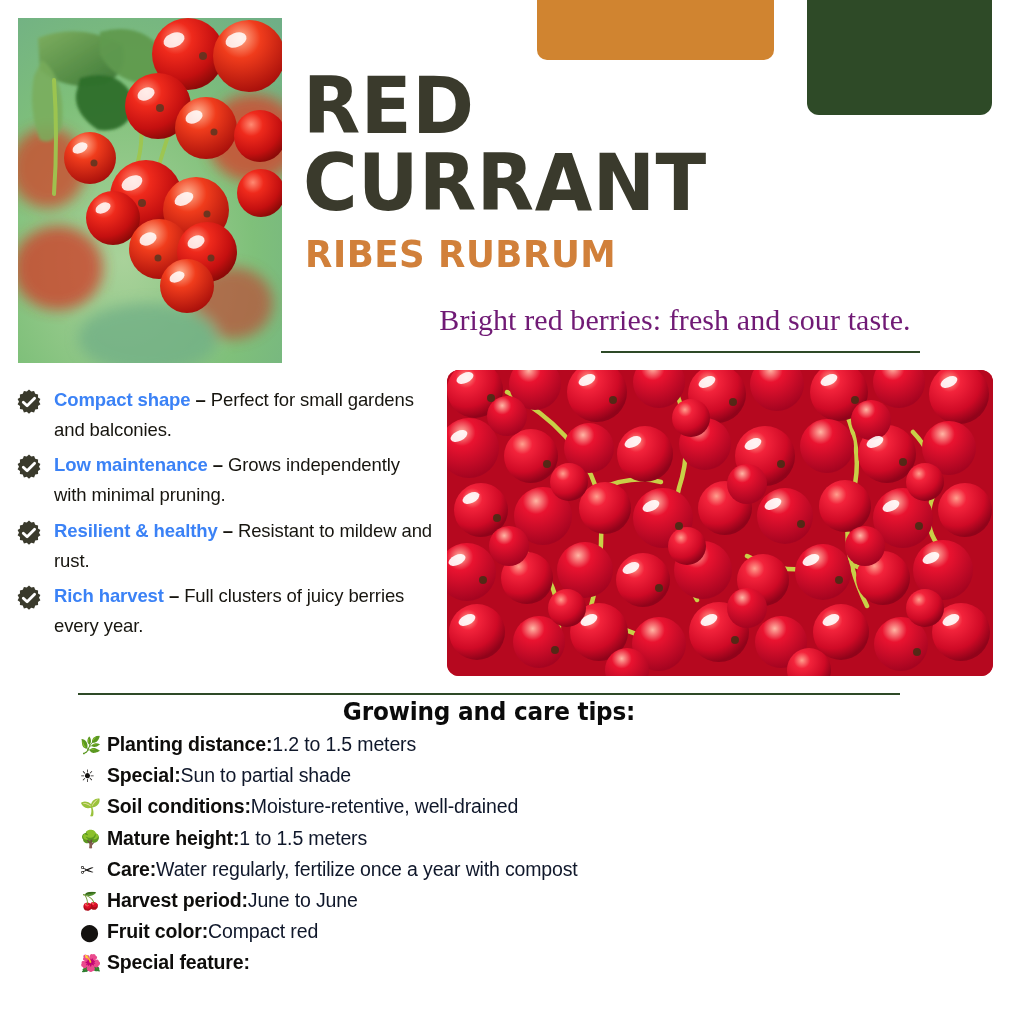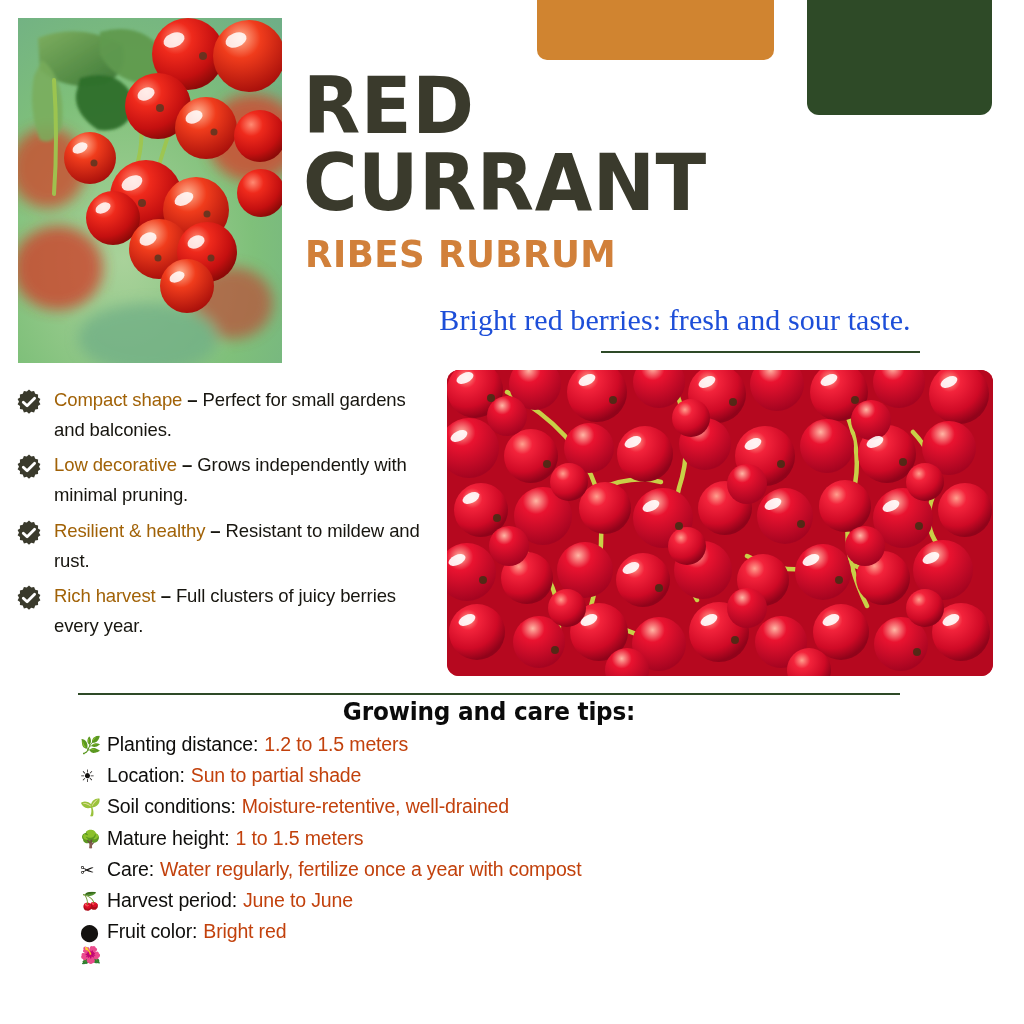--- a/index.html
+++ b/index.html
@@ -80,21 +80,21 @@
     text-transform: uppercase;
     transform: scaleX(1.04);
     transform-origin: left top;
   }
 
   .tagline {
     position: absolute;
     left: 385px; top: 303px;
     width: 580px;
     text-align: center;
-    color: #1d4ed8;
+    color: #701a75;
     font-family: "Liberation Serif", "DejaVu Serif", serif;
     font-size: 30px;
     letter-spacing: 0.1px;
   }
 
   .rule-tagline {
     position: absolute;
     left: 601px; top: 351px;
     width: 319px; height: 0;
     border-top: 2px solid #2E4A27;
@@ -114,22 +114,22 @@
     line-height: 1.63;
     color: #17150F;
     letter-spacing: -0.1px;
   }
   .badge {
     position: absolute;
     left: 0; top: 4px;
     width: 26px; height: 26px;
   }
   .feature-row b {
-    font-weight: normal;
-    color: #a16207;
+    font-weight: bold;
+    color: #3b82f6;
   }
   .dash { font-weight: bold; }
 
   
   .rule-tips {
     position: absolute;
     left: 78px; top: 693px;
     width: 822px; height: 0;
     border-top: 2px solid #2E4A27;
   }
@@ -162,25 +162,24 @@
   }
   .tip-emoji {
     display: inline-block;
     width: 27px;
     min-width: 27px;
     font-family: "DejaVu Sans", sans-serif;
     font-size: 17px;
     line-height: 1;
   }
   .tip-label {
-    font-weight: normal;
-    margin-right: 6px;
+    font-weight: bold;
     color: #0E0D0B;
   }
-  .tip-value { color: #c2410c; }
+  .tip-value { color: #0f172a; }
 </style>
 </head>
 <body>
 
 <div class="deco-orange"></div>
 <div class="deco-green"></div>
 
 <div class="photo-left">
   <svg width="264" height="345" viewBox="0 0 264 345">
     <defs>
@@ -439,21 +438,21 @@
     <span>Perfect for small gardens and balconies.</span>
   </div>
 
   <div class="feature-row">
     <span class="badge">
       <svg width="26" height="26" viewBox="0 0 26 26">
         <path fill="#3A3A2C" d="M13 0.6 15.2 2.6 18.1 2 19.2 4.8 22.1 5.4 22 8.4 24.4 10.1 23 12.7 24.4 15.3 22 17 22.1 20 19.2 20.6 18.1 23.4 15.2 22.8 13 24.8 10.8 22.8 7.9 23.4 6.8 20.6 3.9 20 4 17 1.6 15.3 3 12.7 1.6 10.1 4 8.4 3.9 5.4 6.8 4.8 7.9 2 10.8 2.6Z"></path>
         <path fill="none" stroke="#ffffff" stroke-width="2.8" stroke-linecap="round" stroke-linejoin="round" d="M7.3 13.2 11.1 16.8 18.6 9.2"></path>
       </svg>
     </span>
-    <b>Low decorative</b><span class="dash"> – </span>
+    <b>Low maintenance</b><span class="dash"> – </span>
     <span>Grows independently with minimal pruning.</span>
   </div>
 
   <div class="feature-row">
     <span class="badge">
       <svg width="26" height="26" viewBox="0 0 26 26">
         <path fill="#3A3A2C" d="M13 0.6 15.2 2.6 18.1 2 19.2 4.8 22.1 5.4 22 8.4 24.4 10.1 23 12.7 24.4 15.3 22 17 22.1 20 19.2 20.6 18.1 23.4 15.2 22.8 13 24.8 10.8 22.8 7.9 23.4 6.8 20.6 3.9 20 4 17 1.6 15.3 3 12.7 1.6 10.1 4 8.4 3.9 5.4 6.8 4.8 7.9 2 10.8 2.6Z"></path>
         <path fill="none" stroke="#ffffff" stroke-width="2.8" stroke-linecap="round" stroke-linejoin="round" d="M7.3 13.2 11.1 16.8 18.6 9.2"></path>
       </svg>
     </span>
@@ -480,21 +479,21 @@
 <div class="tips-list">
 
   <div class="tip-row">
     <span class="tip-emoji">🌿</span>
     <span class="tip-label">Planting distance:</span>
     <span class="tip-value">1.2 to 1.5 meters</span>
   </div>
 
   <div class="tip-row">
     <span class="tip-emoji">☀</span>
-    <span class="tip-label">Location:</span>
+    <span class="tip-label">Special:</span>
     <span class="tip-value">Sun to partial shade</span>
   </div>
 
   <div class="tip-row">
     <span class="tip-emoji">🌱</span>
     <span class="tip-label">Soil conditions:</span>
     <span class="tip-value">Moisture-retentive, well-drained</span>
   </div>
 
   <div class="tip-row">
@@ -511,20 +510,21 @@
 
   <div class="tip-row">
     <span class="tip-emoji">🍒</span>
     <span class="tip-label">Harvest period:</span>
     <span class="tip-value">June to June</span>
   </div>
 
   <div class="tip-row">
     <span class="tip-emoji">⬤</span>
     <span class="tip-label">Fruit color:</span>
-    <span class="tip-value">Bright red</span>
+    <span class="tip-value">Compact red</span>
   </div>
 
   <div class="tip-row">
     <span class="tip-emoji">🌺</span>
+    <span class="tip-label">Special feature:</span>
   </div>
 
 </div>
 
 </body></html>

